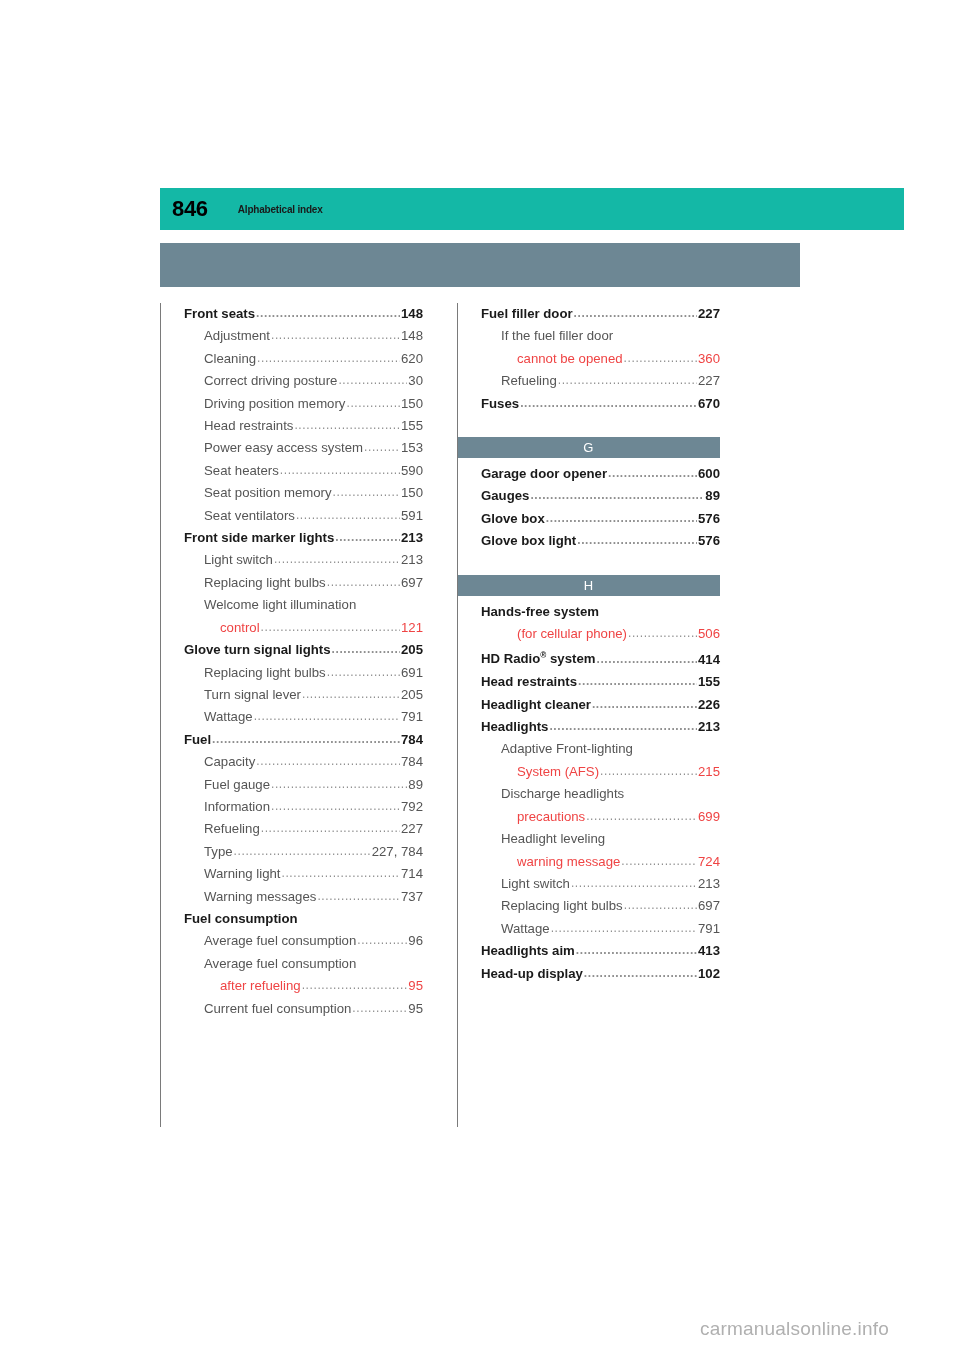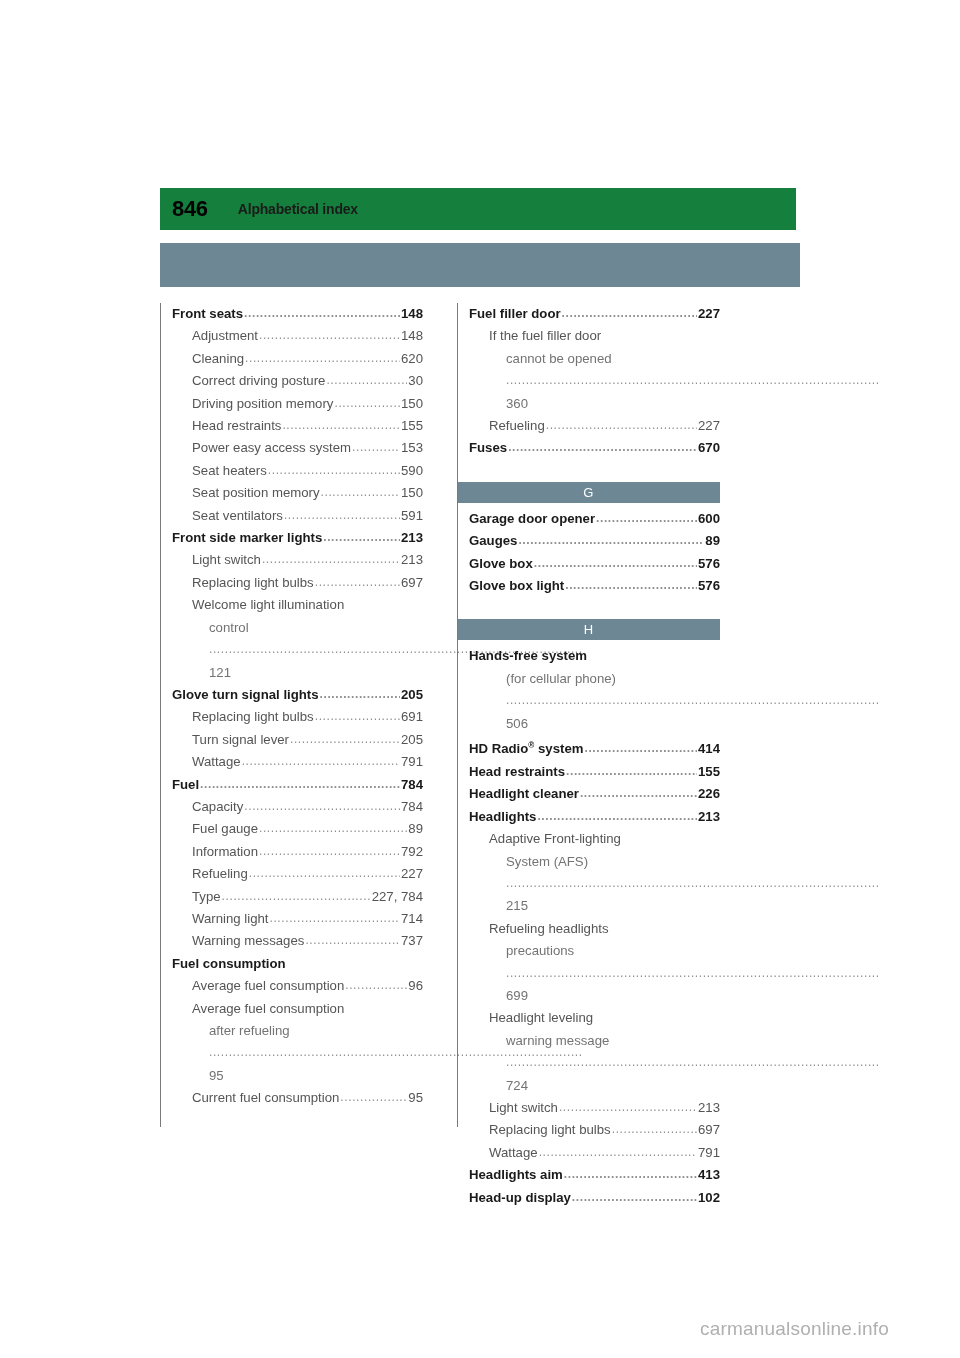--- a/index.html
+++ b/index.html
@@ -20,35 +20,35 @@
     left: 0; top: 0;
     width: 960px;
     height: 1358px;
   }
 
   
   .header-bar {
     position: absolute;
     left: 160px;
     top: 188px;
-    width: 636px;
+    width: 744px;
     height: 42px;
-    background: #15803d;
+    background: #14b8a6;
     display: flex;
     align-items: center;
   }
   .header-page-no {
     font-size: 22px;
     font-weight: bold;
     color: #000000;
     margin-left: 12px;
     letter-spacing: -0.3px;
   }
   .header-title {
-    font-size: 14px;
+    font-size: 10px;
     font-weight: bold;
     color: #1a1a1a;
     margin-left: 30px;
     letter-spacing: -0.2px;
   }
   .header-rule {
     position: absolute;
     left: 160px;
     top: 243px;
     width: 640px;
@@ -101,20 +101,21 @@
   .entry {
     display: flex;
     align-items: baseline;
     font-size: 13.2px;
     line-height: 22.4px;
     white-space: nowrap;
     color: #3c3c3c;
   }
   .entry .label {
     flex: 0 0 auto;
+    margin-left: 12px;
   }
   .entry .leader {
     flex: 1 1 auto;
     overflow: hidden;
     margin: 0 1px;
     color: #8e8e8e;
     font-size: 12px;
     letter-spacing: 0.6px;
     position: relative;
     top: -1px;
@@ -133,23 +134,22 @@
     font-weight: bold;
     padding-left: 0;
   }
   .lv0 .pageno { font-weight: bold; }
   .lv1 {
     color: #555555;
     padding-left: 20px;
     justify-content: flex-end;
   }
   .lv2 {
-    color: #737373;
+    color: #ef4444;
     padding-left: 36px;
-    flex-direction: column;
   }
   .noleader .leader::before { content: ""; }
   .noleader .leader { flex: 1 1 auto; }
 </style>
 </head>
 <body>
 
 <div class="page">
 
   <div class="header-bar">
@@ -413,21 +413,21 @@
             <span class="label">Adaptive Front-lighting</span>
             <span class="leader"></span>
             <span class="pageno"></span>
           </div>
           <div class="entry lv2">
             <span class="label">System (AFS)</span>
             <span class="leader"></span>
             <span class="pageno">215</span>
           </div>
           <div class="entry lv1 noleader">
-            <span class="label">Refueling headlights</span>
+            <span class="label">Discharge headlights</span>
             <span class="leader"></span>
             <span class="pageno"></span>
           </div>
           <div class="entry lv2">
             <span class="label">precautions</span>
             <span class="leader"></span>
             <span class="pageno">699</span>
           </div>
           <div class="entry lv1 noleader">
             <span class="label">Headlight leveling</span>

